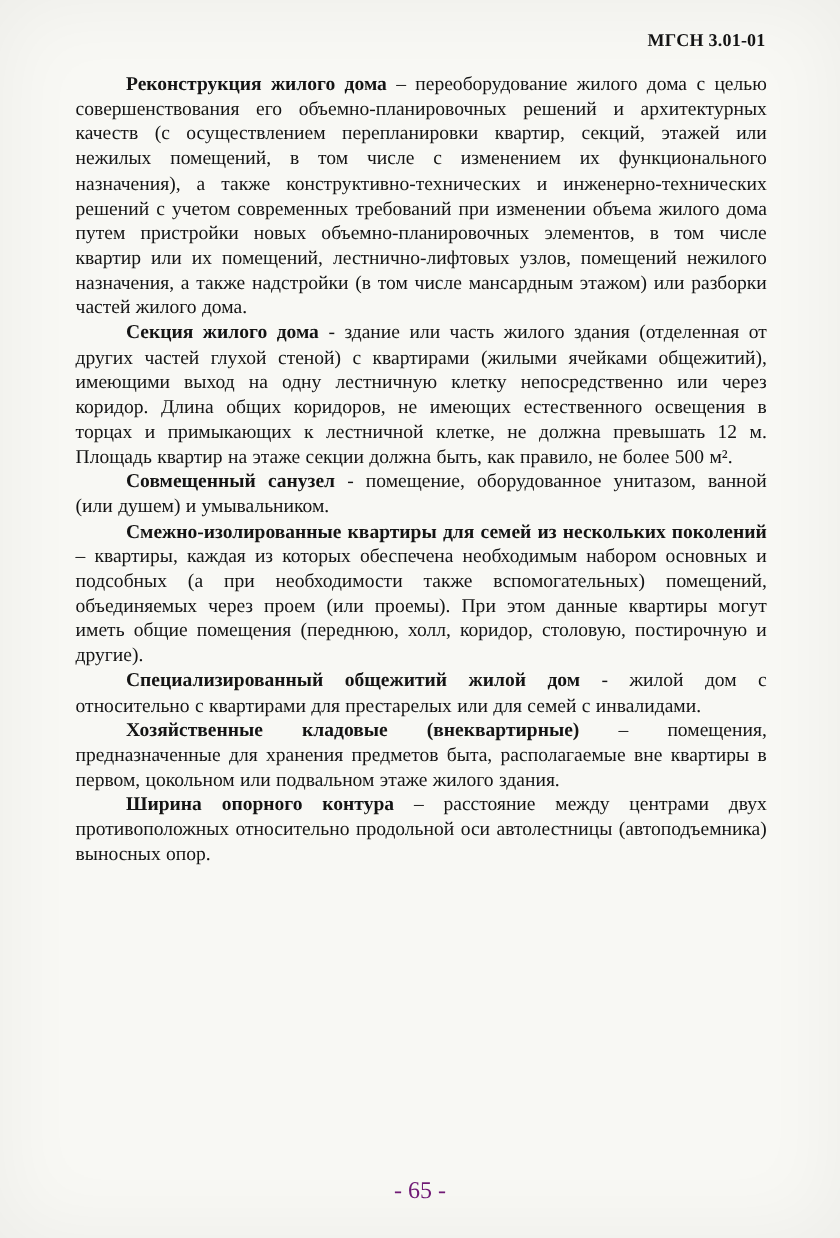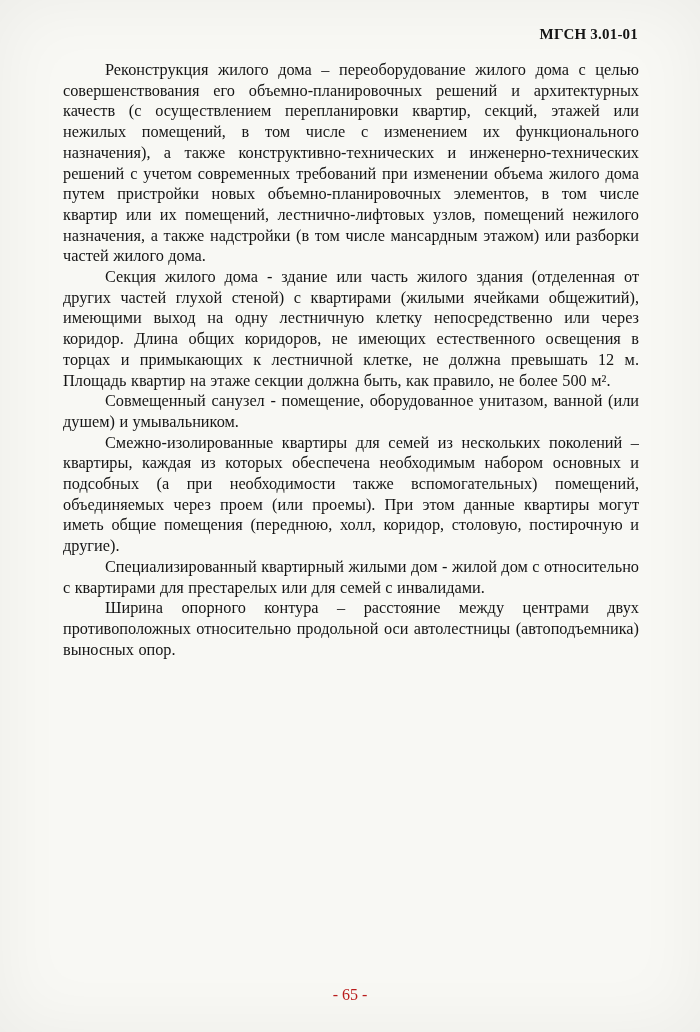--- a/index.html
+++ b/index.html
@@ -33,50 +33,51 @@
     width: 576px;
   }
   .para {
     margin: 0;
     font-size: 16.3px;
     line-height: 20.7px;
     text-align: justify;
     text-indent: 42px;
     word-spacing: 0.4px;
   }
-  .para b { font-weight: 400; }
+  .para b { font-weight: 700; }
   .footer {
     position: absolute;
     bottom: 28px;
     left: 0;
     width: 100%;
     text-align: center;
-    font-size: 16px;
-    color: #b91c1c;
+    font-size: 20px;
+    color: #701a75;
   }
 </style>
 </head>
 <body>
 
 <div class="page">
 
   <div class="doc-code">МГСН 3.01-01</div>
 
   <div class="content">
 
     <p class="para"><b>Реконструкция жилого дома</b><span> – переоборудование жилого дома с целью совершенствования его объемно-планировочных решений и архитектурных качеств (с осуществлением перепланировки квартир, секций, этажей или нежилых помещений, в том числе с изменением их функционального назначения), а также конструктивно-технических и инженерно-технических решений с учетом современных требований при изменении объема жилого дома путем пристройки новых объемно-планировочных элементов, в том числе квартир или их помещений, лестнично-лифтовых узлов, помещений нежилого назначения, а также надстройки (в том числе мансардным этажом) или разборки частей жилого дома.</span></p>
 
     <p class="para"><b>Секция жилого дома</b><span> - здание или часть жилого здания (отделенная от других частей глухой стеной) с квартирами (жилыми ячейками общежитий), имеющими выход на одну лестничную клетку непосредственно или через коридор. Длина общих коридоров, не имеющих естественного освещения в торцах и примыкающих к лестничной клетке, не должна превышать 12 м. Площадь квартир на этаже секции должна быть, как правило, не более 500 м².</span></p>
 
     <p class="para"><b>Совмещенный санузел</b><span> - помещение, оборудованное унитазом, ванной (или душем) и умывальником.</span></p>
 
     <p class="para"><b>Смежно-изолированные квартиры для семей из нескольких поколений</b><span> – квартиры, каждая из которых обеспечена необходимым набором основных и подсобных (а при необходимости также вспомогательных) помещений, объединяемых через проем (или проемы). При этом данные квартиры могут иметь общие помещения (переднюю, холл, коридор, столовую, постирочную и другие).</span></p>
 
-    <p class="para"><b>Специализированный квартирный жилыми дом</b><span> - жилой дом с относительно с квартирами для престарелых или для семей с инвалидами.</span></p>
+    <p class="para"><b>Специализированный общежитий жилой дом</b><span> - жилой дом с относительно с квартирами для престарелых или для семей с инвалидами.</span></p>
 
+    <p class="para"><b>Хозяйственные кладовые (внеквартирные)</b><span> – помещения, предназначенные для хранения предметов быта, располагаемые вне квартиры в первом, цокольном или подвальном этаже жилого здания.</span></p>
 
     <p class="para"><b>Ширина опорного контура</b><span> – расстояние между центрами двух противоположных относительно продольной оси автолестницы (автоподъемника) выносных опор.</span></p>
 
   </div>
 
   <div class="footer">- 65 -</div>
 
 </div>
 
 </body></html>

